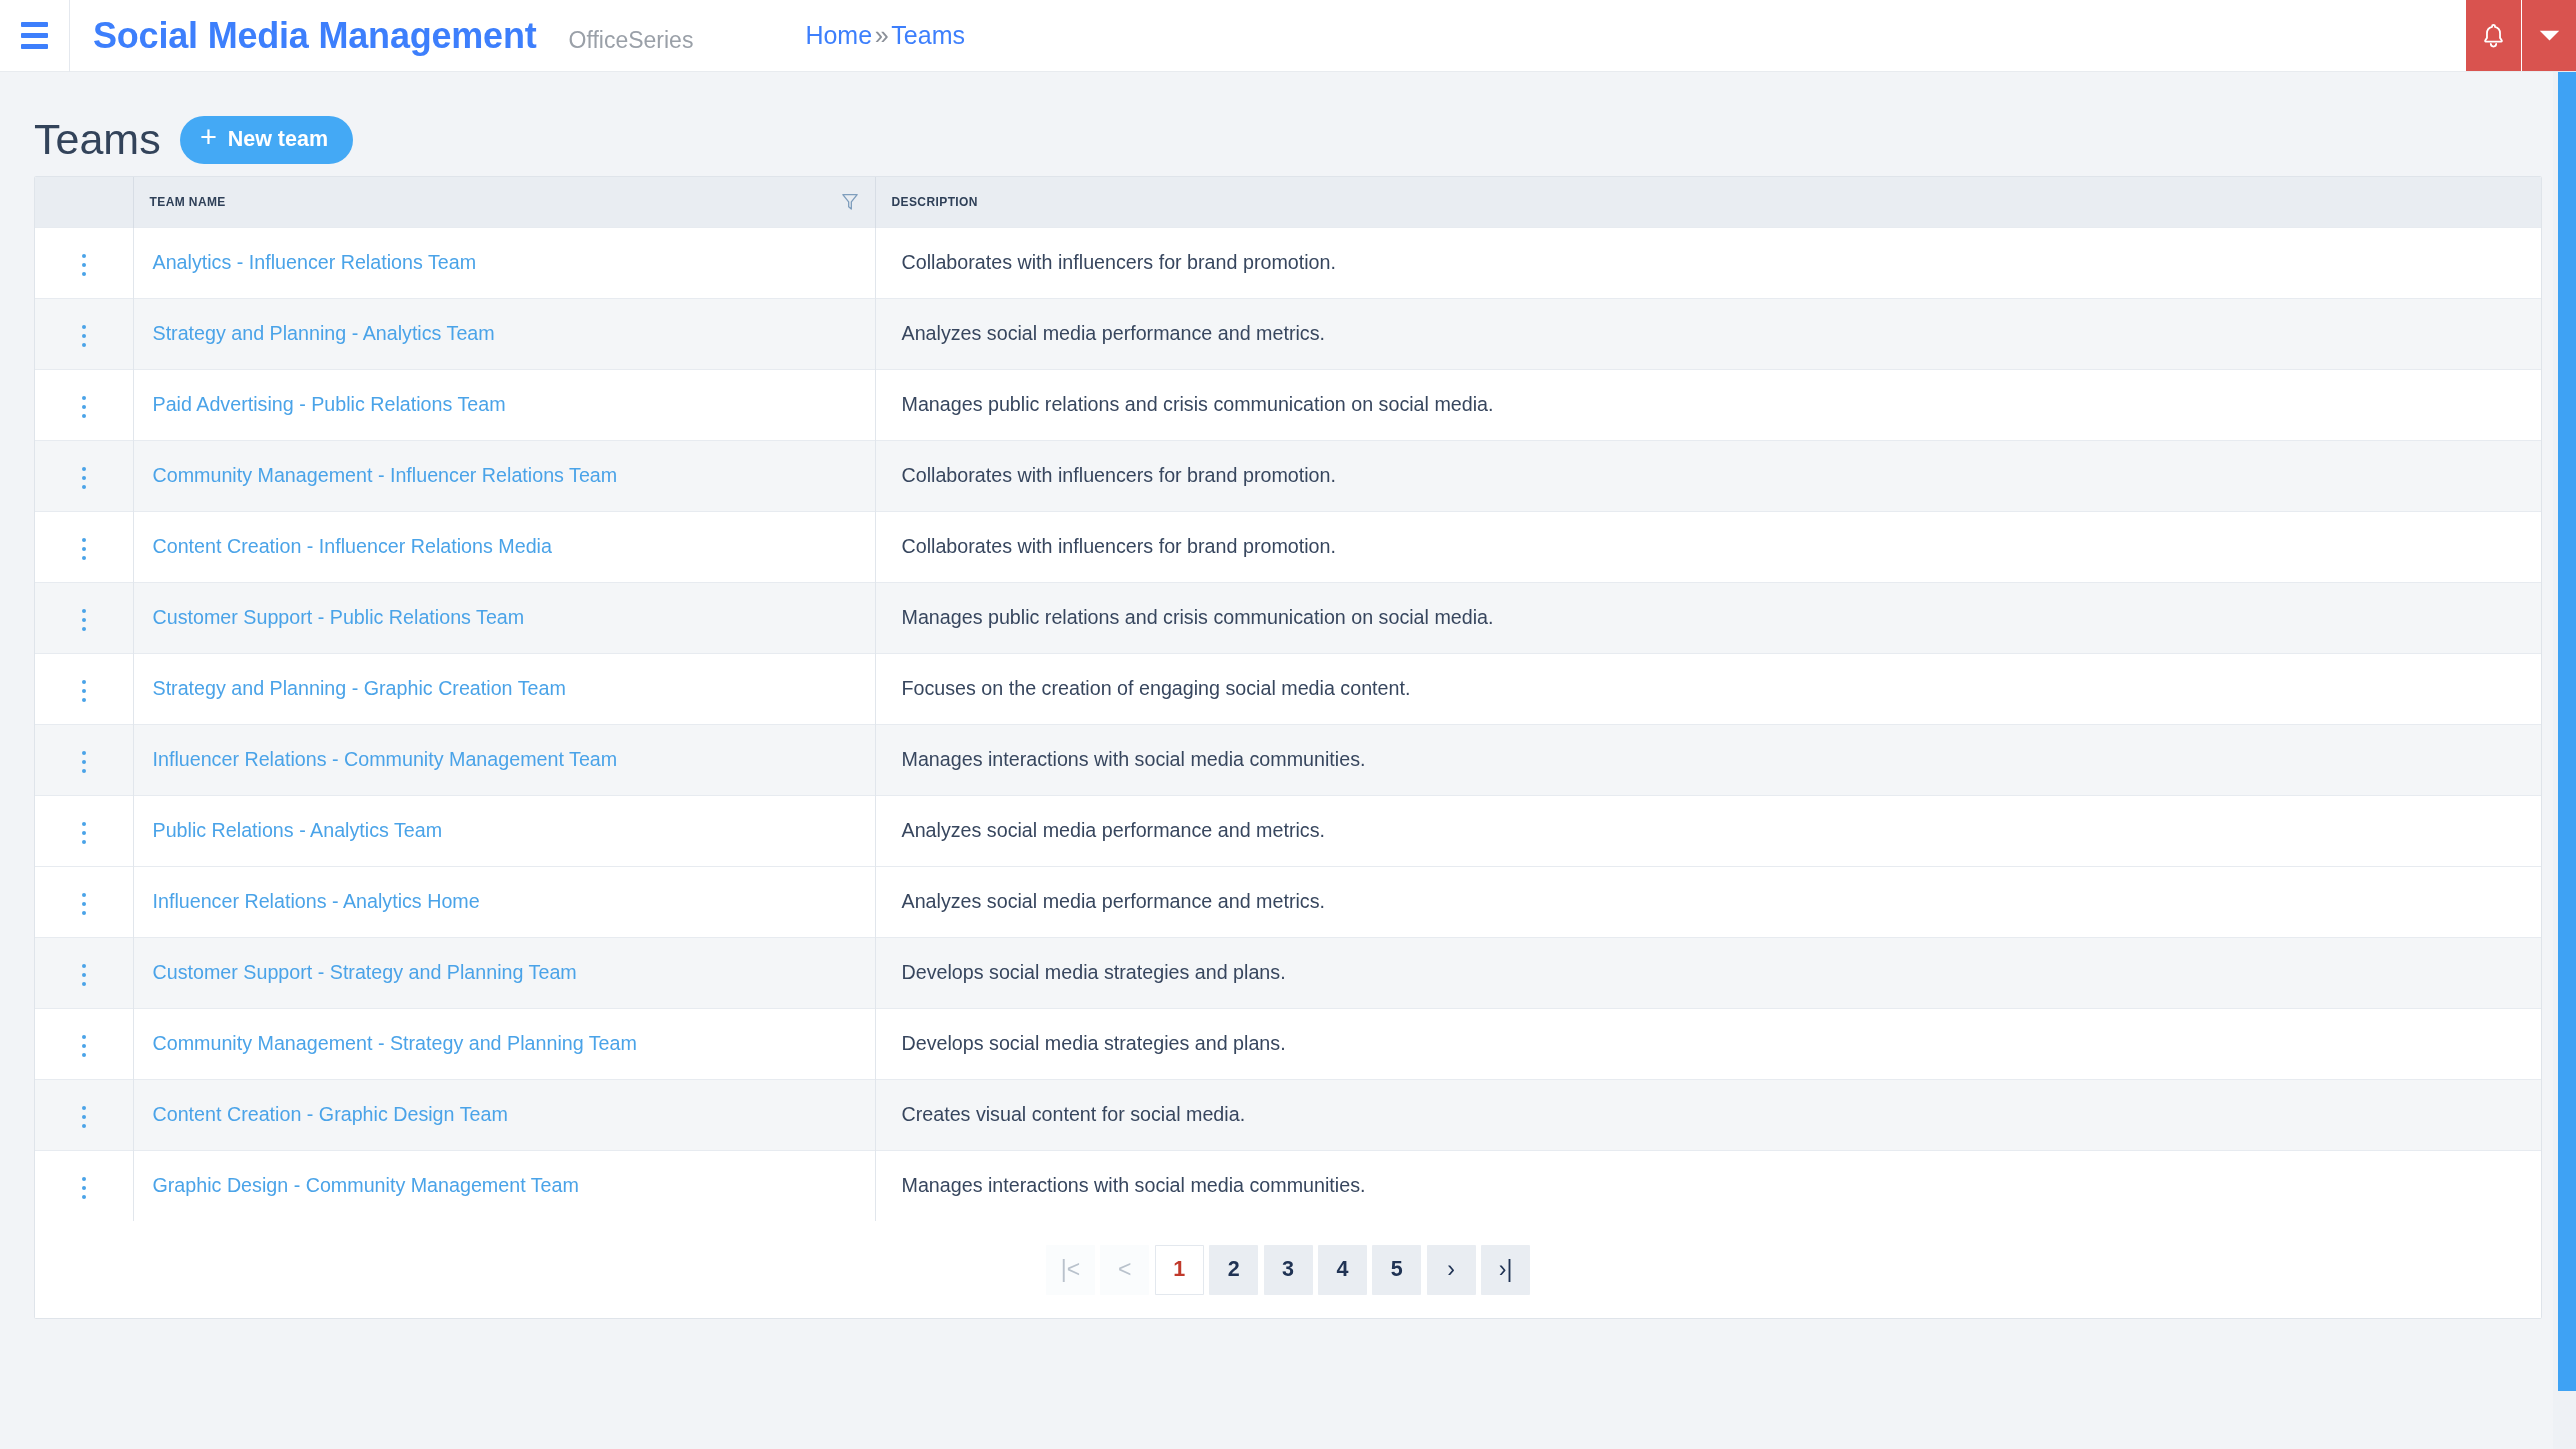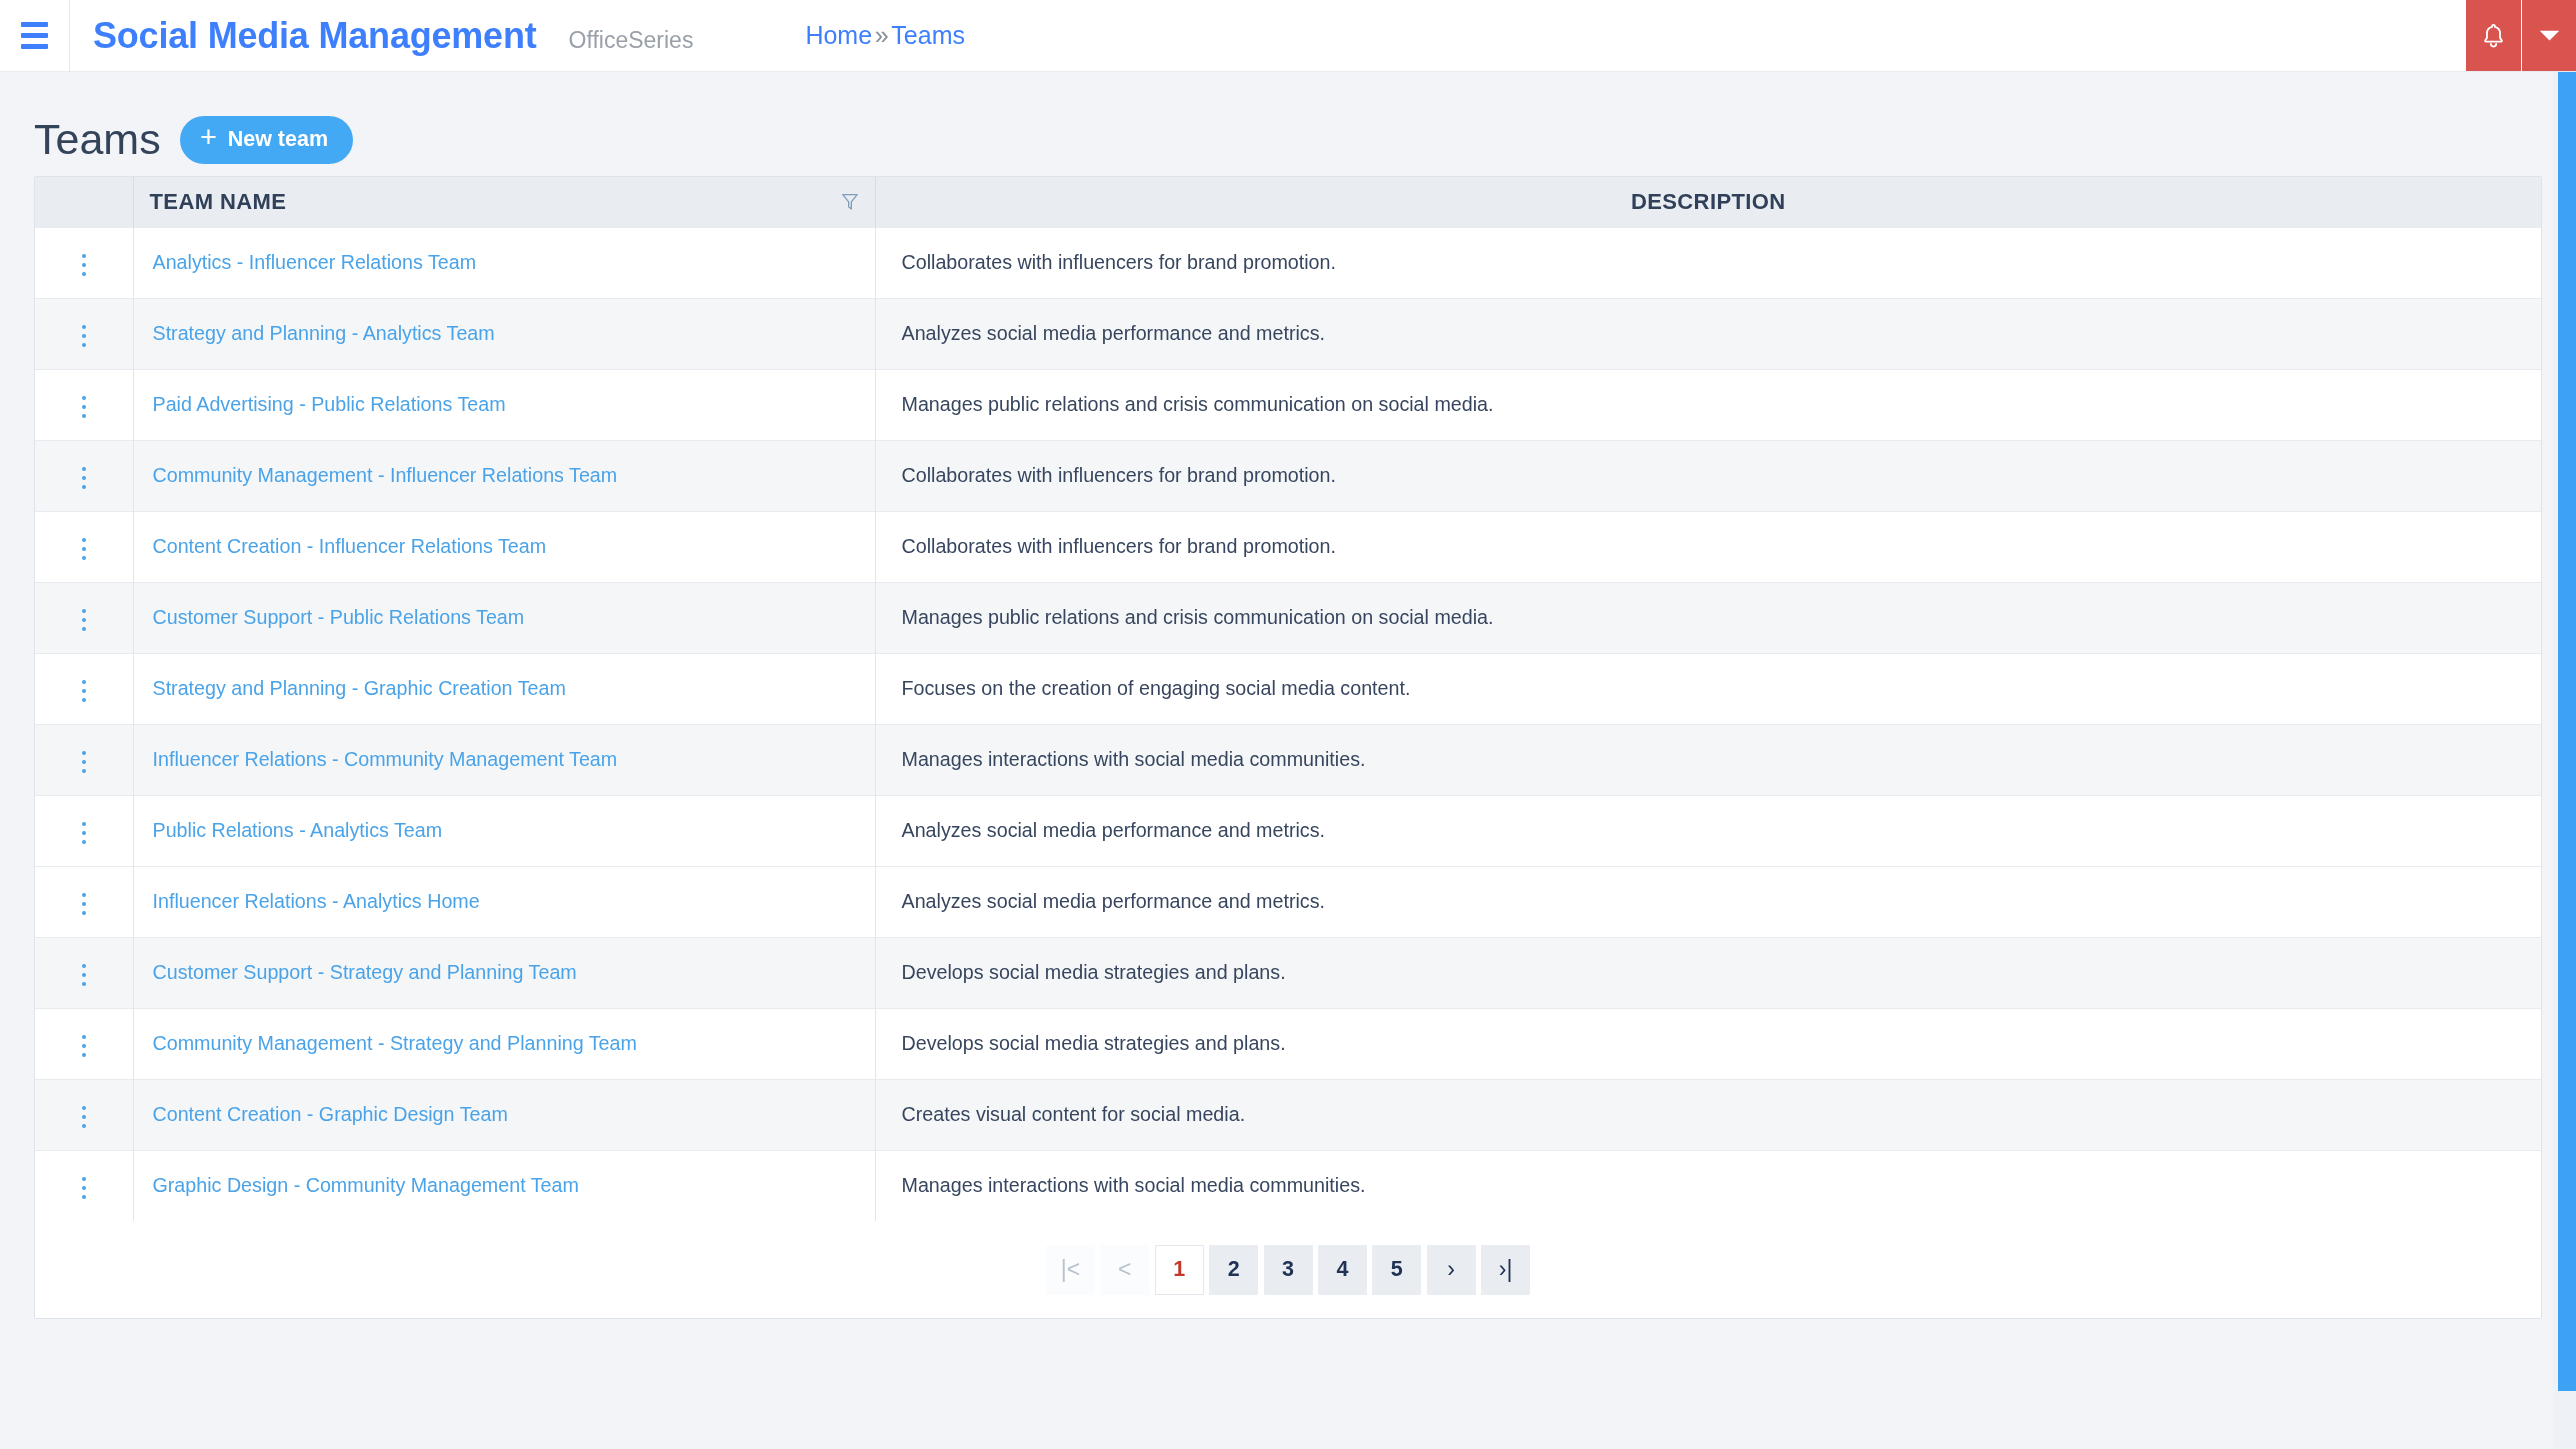--- a/index.html
+++ b/index.html
@@ -135,22 +135,22 @@
     margin: 7.2px 34px 0 34px;
     background: #ffffff;
     border: 0.9px solid #dfe4ea;
     border-radius: 1.8px;
     overflow: hidden;
   }
   table { width: 100%; border-collapse: collapse; table-layout: fixed; }
 
   thead tr { background: #e9edf2; height: 50px; }
   thead th {
-    text-align: center;
-    font-size: 22px;
+    text-align: left;
+    font-size: 12px;
     font-weight: bold;
     color: #2f4058;
     letter-spacing: 0.4px;
     border-right: 0.9px solid #d7dde5;
     padding: 0 16px;
     vertical-align: middle;
   }
   thead th:last-child { border-right: none; }
   .col-menu { width: 98px; }
   .col-name { width: 742px; position: relative; }
@@ -348,21 +348,21 @@
               </span></td>
             <td class="c-name"><a class="team-link" href="#">Community Management - Influencer Relations Team</a></td>
             <td class="c-desc">Collaborates with influencers for brand promotion.</td>
           </tr>
           <tr class="odd">
             <td class="c-menu"><span class="kebab">
                 <i></i>
                 <i></i>
                 <i></i>
               </span></td>
-            <td class="c-name"><a class="team-link" href="#">Content Creation - Influencer Relations Team</a></td>
+            <td class="c-name"><a class="team-link" href="#">Content Creation - Influencer Relations Media</a></td>
             <td class="c-desc">Collaborates with influencers for brand promotion.</td>
           </tr>
           <tr class="even">
             <td class="c-menu"><span class="kebab">
                 <i></i>
                 <i></i>
                 <i></i>
               </span></td>
             <td class="c-name"><a class="team-link" href="#">Customer Support - Public Relations Team</a></td>
             <td class="c-desc">Manages public relations and crisis communication on social media.</td>

